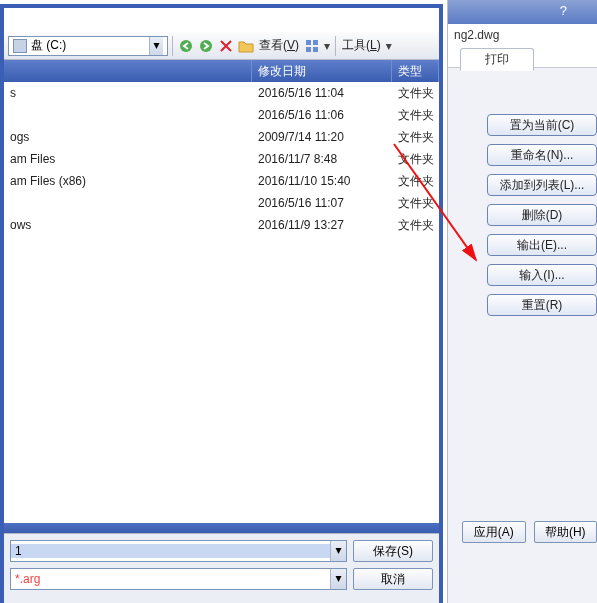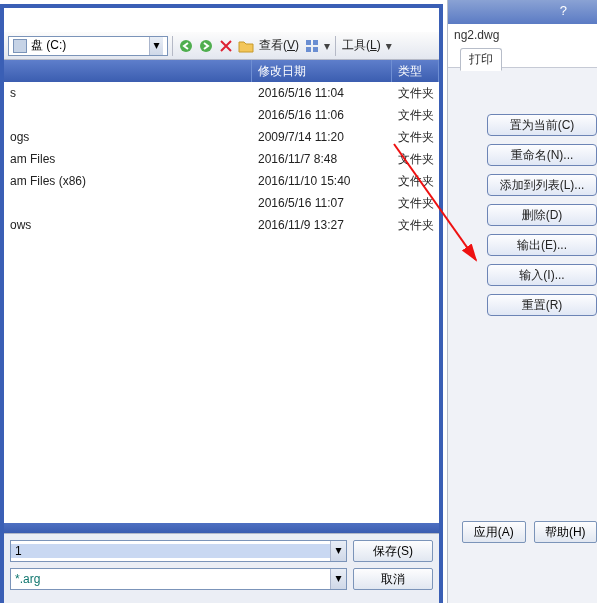--- a/index.html
+++ b/index.html
@@ -24,29 +24,29 @@
 .row{display:flex;height:22px;align-items:center;color:#222}
 .row .cell{padding:0 6px;white-space:nowrap;overflow:hidden}
 .row .cell-name{flex:1}
 .row .cell-date{width:140px}
 .row .cell-type{width:47px}
 .status-strip{position:absolute;left:0;right:0;bottom:70px;height:10px;background:linear-gradient(#4e70c2,#3b5db0)}
 .bottom{position:absolute;left:0;right:0;bottom:0;height:70px;background:#ebeef5;border-top:1px solid #b3b9c8;padding:6px 6px}
 .bottom-row{display:flex;align-items:center;margin-bottom:6px;gap:6px}
 .combo{flex:1;height:22px;border:1px solid #7b94b9;background:#fff;display:flex;align-items:center}
 .combo .inner{flex:1;padding:0 4px;color:#000;background:#c9d8f2}
-.combo .inner.plain{background:#fff;color:#0f766e}
+.combo .inner.plain{background:#fff;color:#ef4444}
 .combo .cb-dd{width:16px;height:20px;background:linear-gradient(#e9eef6,#cfd8e8);border-left:1px solid #aab5cc;text-align:center;line-height:18px}
 .btn{width:80px;height:22px;border:1px solid #7b94b9;background:linear-gradient(#fdfdfe,#e1e7f1);text-align:center;line-height:20px;border-radius:2px}
 .right-panel{position:absolute;left:447px;top:0;right:0;bottom:0;background:#f0f2f7;border-left:1px solid #b7bdc9}
 .rp-top{height:24px;background:linear-gradient(#8aa2d4,#5b7bc4);position:relative}
 .rp-help{position:absolute;right:30px;top:3px;color:#fff;font-size:13px}
 .rp-tab-strip{height:44px;background:#fff;border-bottom:1px solid #c6cad5;position:relative}
 .tab-info{position:absolute;left:6px;top:4px;color:#333}
-.tab-lbl{position:absolute;left:12px;top:24px;color:#333;border:1px solid #b7bdc9;border-bottom:1px solid #fff;background:#fff;padding:2px 8px;border-radius:3px 3px 0 0}
+.tab-lbl{position:absolute;left:12px;top:24px;color:#333;border:1px solid #b7bdc9;border-bottom:1px solid #fff;background:#fff;padding:2px 24px;border-radius:3px 3px 0 0}
 .rp-body{padding-top:46px;display:flex;flex-direction:column;align-items:flex-end;gap:8px}
 .pbtn{width:110px;height:22px;border:1px solid #6c84b5;border-radius:4px;background:linear-gradient(#fdfdfe,#e0e7f4);text-align:center;line-height:20px;color:#222}
 .rp-bottom{position:absolute;left:14px;right:0;bottom:60px;display:flex;justify-content:center;gap:8px}
 .arrow{position:absolute;pointer-events:none}
 .arrow svg{overflow:visible}
 </style>
 </head>
 <body>
 
 <div class="dialog">

